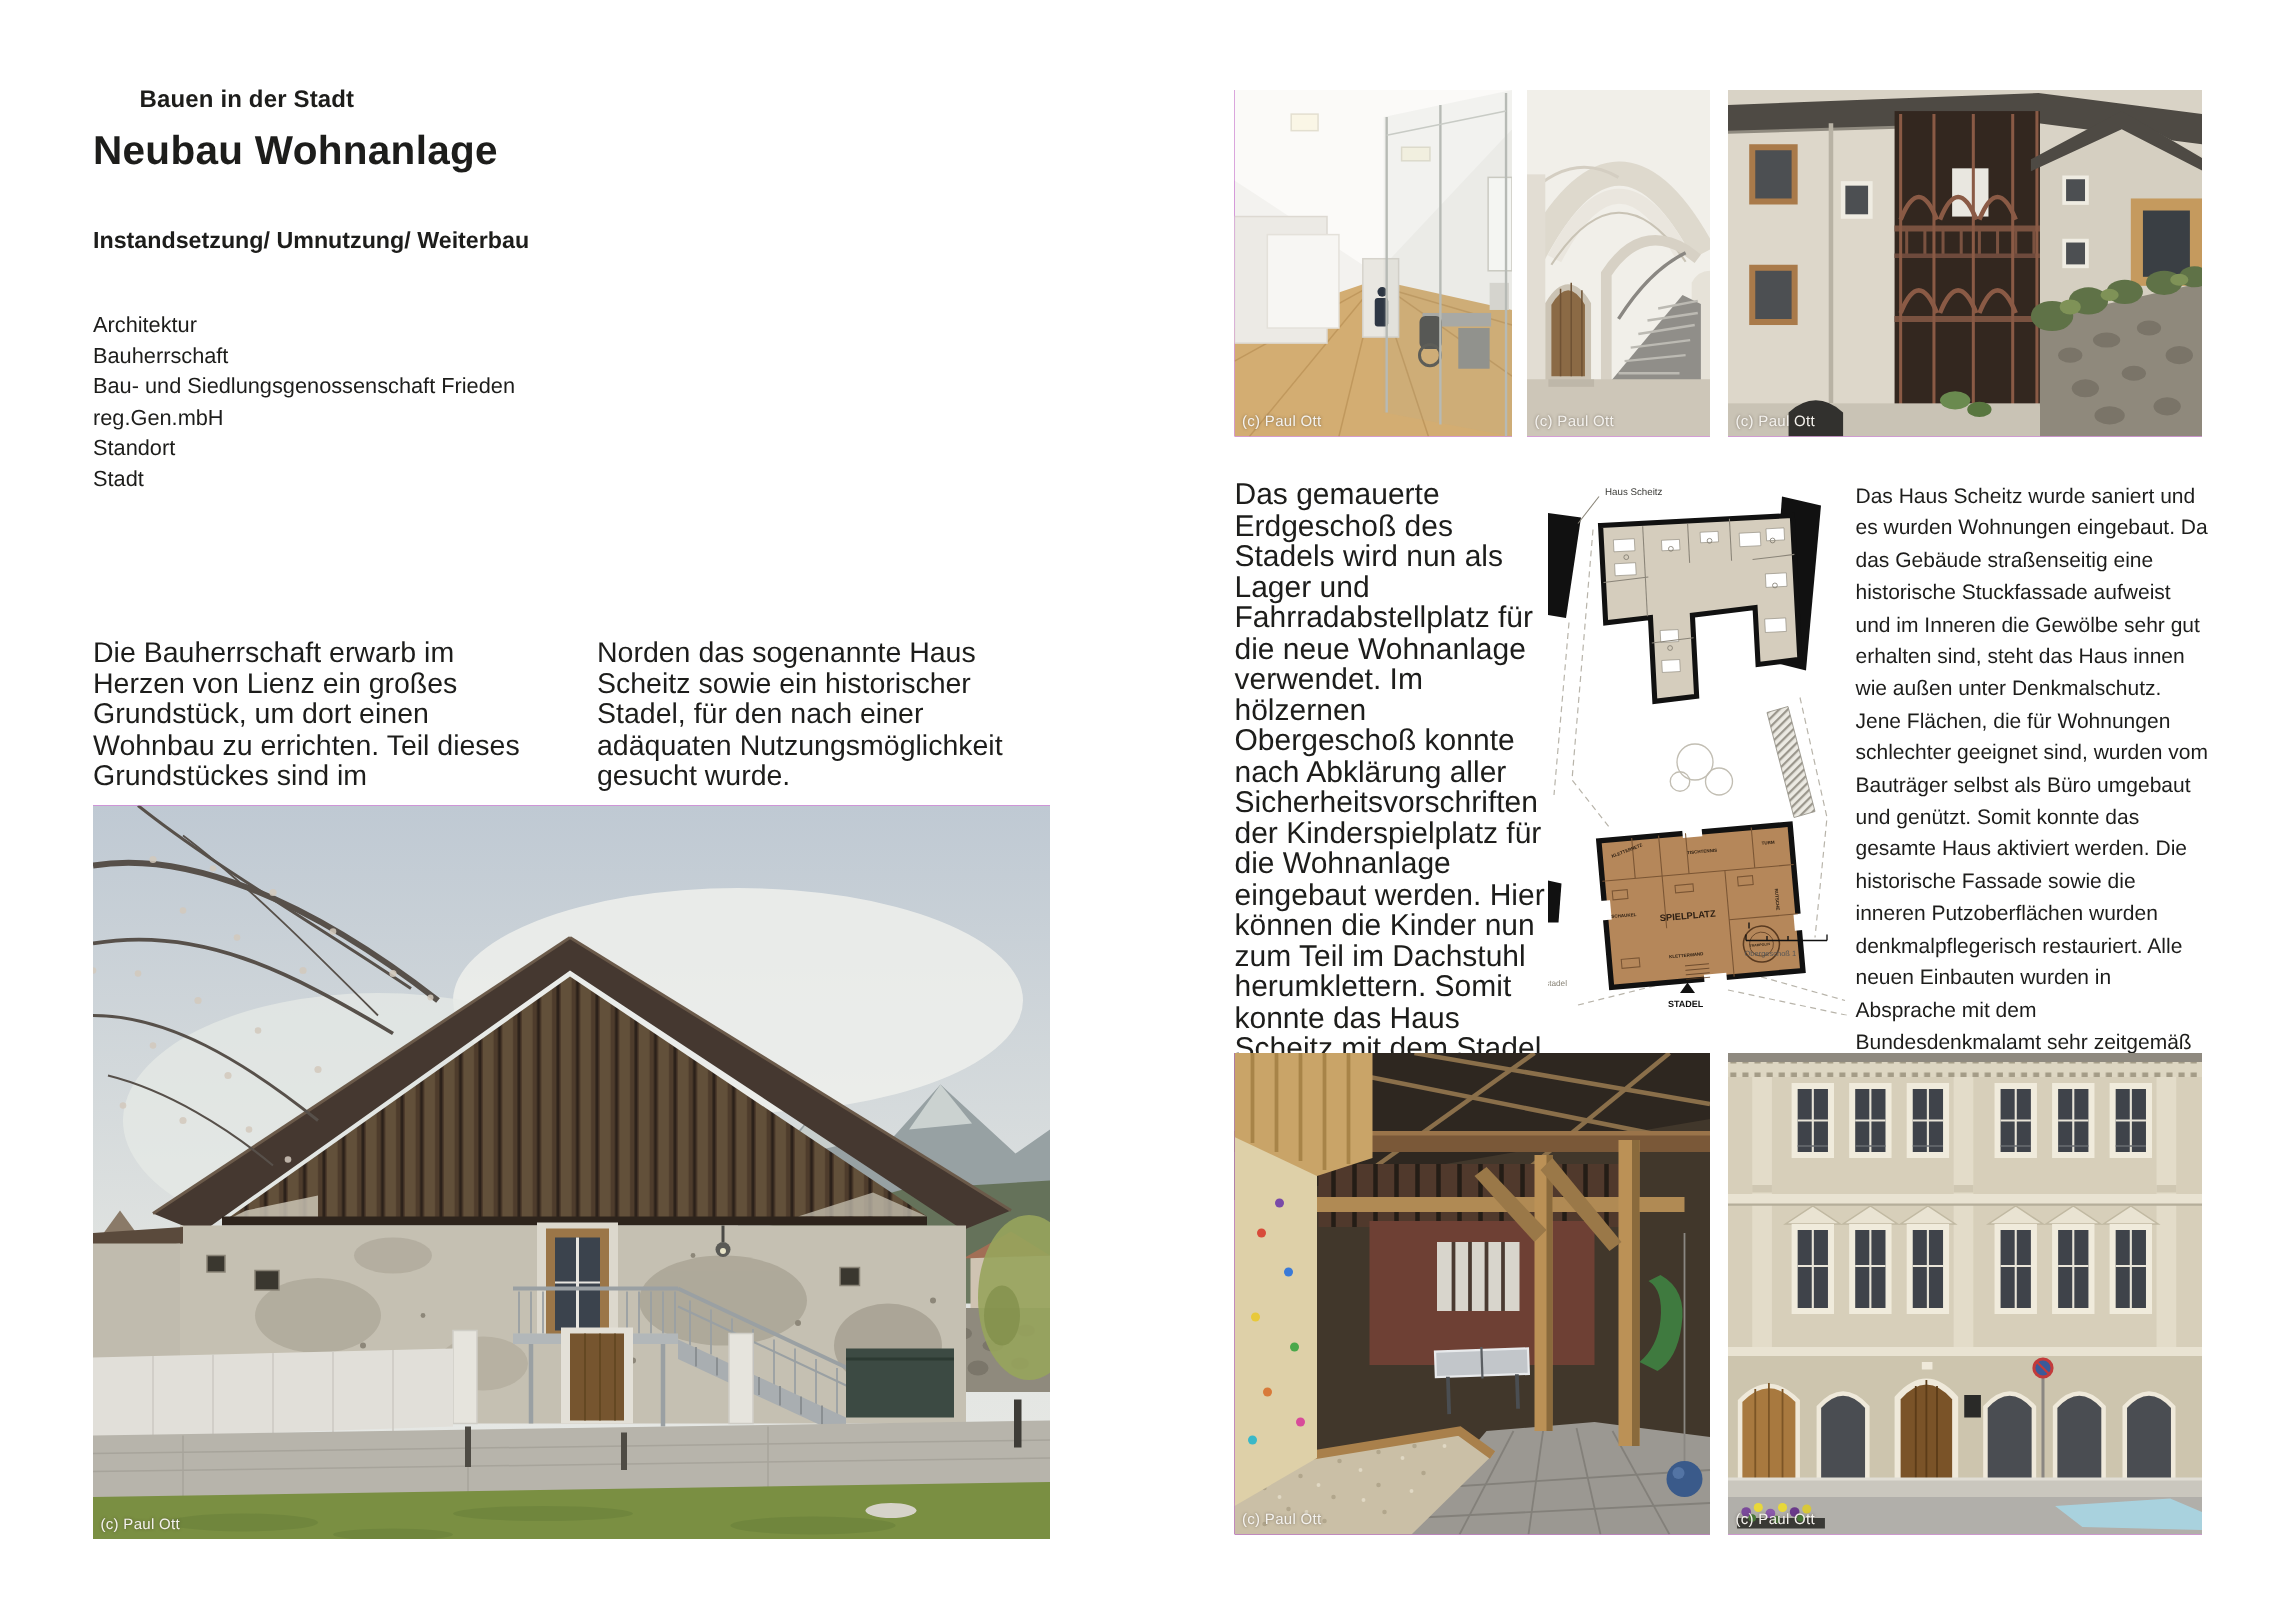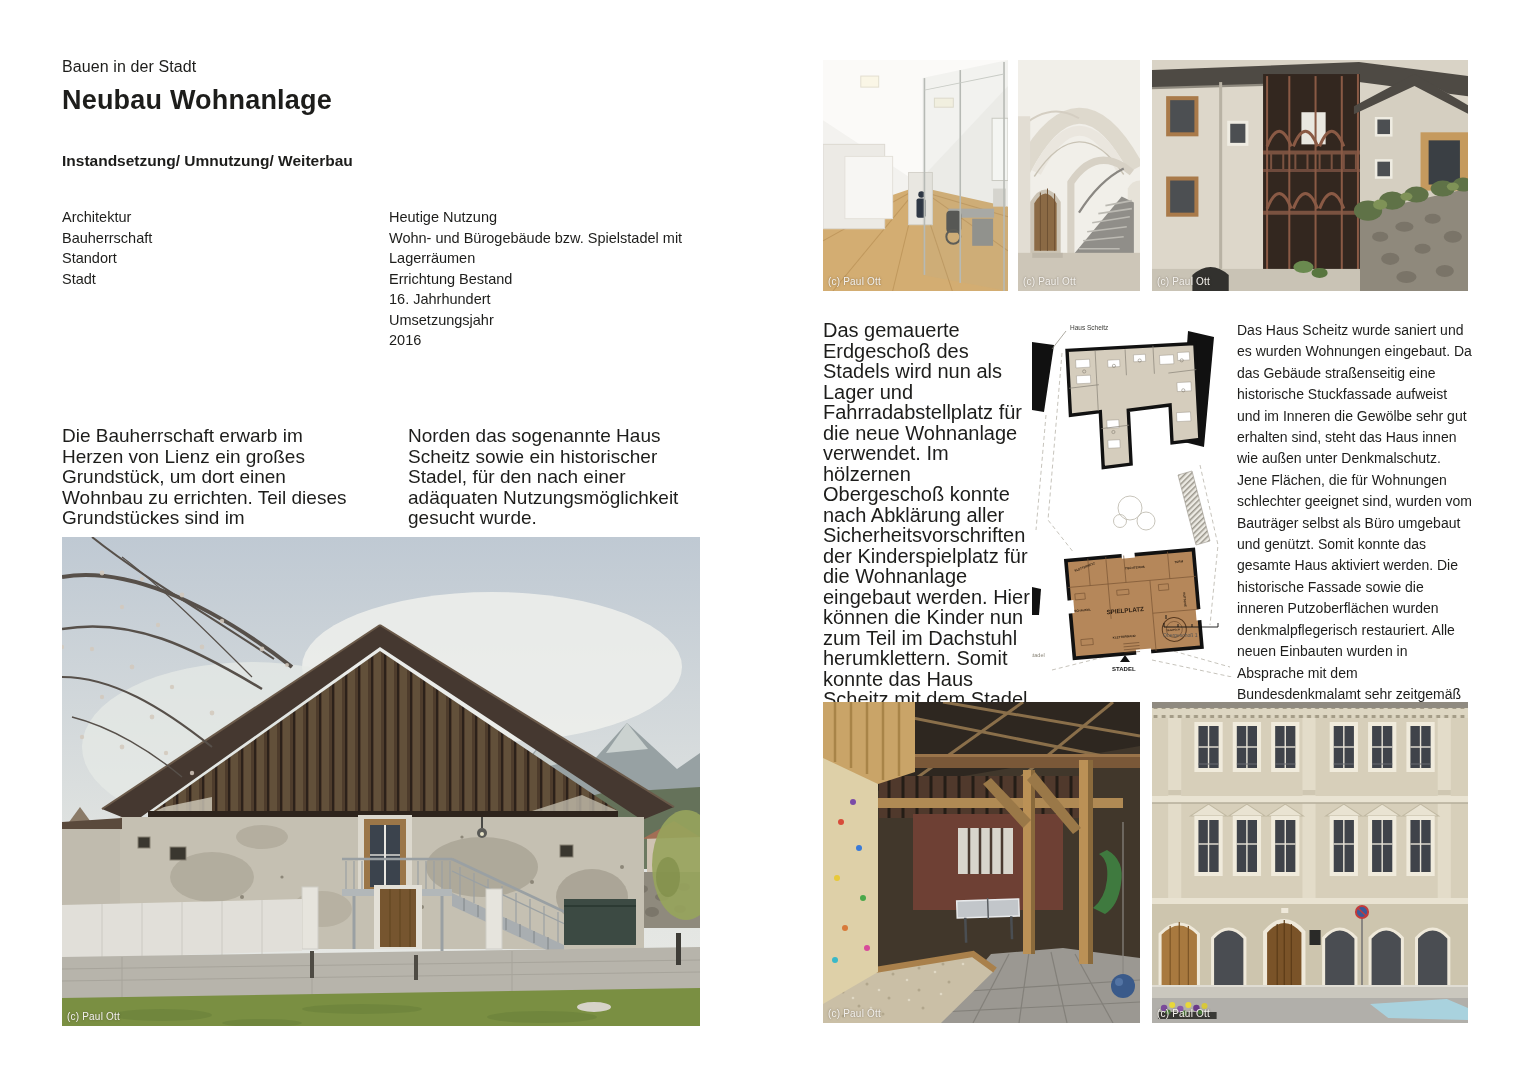--- a/index.html
+++ b/index.html
@@ -2,21 +2,21 @@
 <html><head>
 <meta charset="utf-8">
 <style>
   html,body{margin:0;padding:0;background:#ffffff;}
   .sheet{
     position:relative;width:1528px;height:1080px;background:#fff;overflow:hidden;
     font-family:"Liberation Sans", sans-serif;color:#1d1d1b;
   }
   .abs{position:absolute;}
   
-  .eyebrow{font-size:16px;font-weight:normal;letter-spacing:.1px;}
+  .eyebrow{font-size:16px;font-weight:bold;letter-spacing:.1px;margin-left:31px;}
   .title{font-size:27px;font-weight:bold;line-height:33px;letter-spacing:.2px;}
   .subtitle{font-size:15.5px;font-weight:bold;}
   
   .meta{font-size:14.5px;line-height:20.5px;}
   .meta .lbl{font-weight:normal;}
   
   .copy{font-size:19px;line-height:20.5px;}
   .copy-narrow{font-size:20px;line-height:20.5px;}
   .copy-right{font-size:14px;line-height:21.4px;}
   
@@ -38,34 +38,27 @@
 
   <div class="abs eyebrow" style="left:62px;top:58px;">Bauen in der Stadt</div>
   <div class="abs title" style="left:62px;top:84px;width:700px;">
     <div>Neubau Wohnanlage</div>
   </div>
   <div class="abs subtitle" style="left:62px;top:152px;text-align:right;">Instandsetzung/ Umnutzung/ Weiterbau</div>
 
   <div class="abs meta" style="left:62px;top:207px;width:318px;">
     <div class="lbl">Architektur</div>
     <div class="lbl">Bauherrschaft</div>
+    <div>Bau- und Siedlungsgenossenschaft Frieden reg.Gen.mbH</div>
     <div class="lbl">Standort</div>
     <div>Stadt</div>
   </div>
-  <div class="abs meta" style="left:389px;top:207px;width:305px;">
-    <div class="lbl">Heutige Nutzung</div>
-    <div>Wohn- und Bürogebäude bzw. Spielstadel mit Lagerräumen</div>
-    <div class="lbl">Errichtung Bestand</div>
-    <div>16. Jahrhundert</div>
-    <div class="lbl">Umsetzungsjahr</div>
-    <div>2016</div>
-  </div>
 
   <div class="abs copy" style="left:62px;top:426px;width:305px;">Die Bauherrschaft erwarb im Herzen von Lienz ein großes Grundstück, um dort einen Wohnbau zu errichten. Teil dieses Grundstückes sind im</div>
-  <div class="abs copy" style="left:408px;top:426px;width:300px;">Norden das sogenannte Haus Scheitz sowie ein historischer Stadel, für den nach einer adäquaten Nutzungsmöglichkeit gesucht wurde.</div>
+  <div class="abs copy" style="left:398px;top:426px;width:300px;">Norden das sogenannte Haus Scheitz sowie ein historischer Stadel, für den nach einer adäquaten Nutzungsmöglichkeit gesucht wurde.</div>
 
   <figure style="left:823px;top:60px;width:185px;height:231px;">
     <svg viewBox="0 0 186 230" preserveAspectRatio="none">
       <rect width="186" height="230" fill="#f3f2ef"></rect>
       <polygon points="0,0 186,0 186,26 95,122 0,60" fill="#fbfaf8"></polygon>
       <rect x="38" y="16" width="18" height="11" fill="#faf6e6" stroke="#e3dfd0"></rect>
       <rect x="112" y="38" width="19" height="9" fill="#faf6e6" stroke="#e3dfd0"></rect>
       <polygon points="0,230 186,230 186,146 95,126 0,158" fill="#d3ad72"></polygon>
       <g stroke="#c0985d" stroke-width="1">
         <line x1="95" y1="128" x2="0" y2="180"></line>

